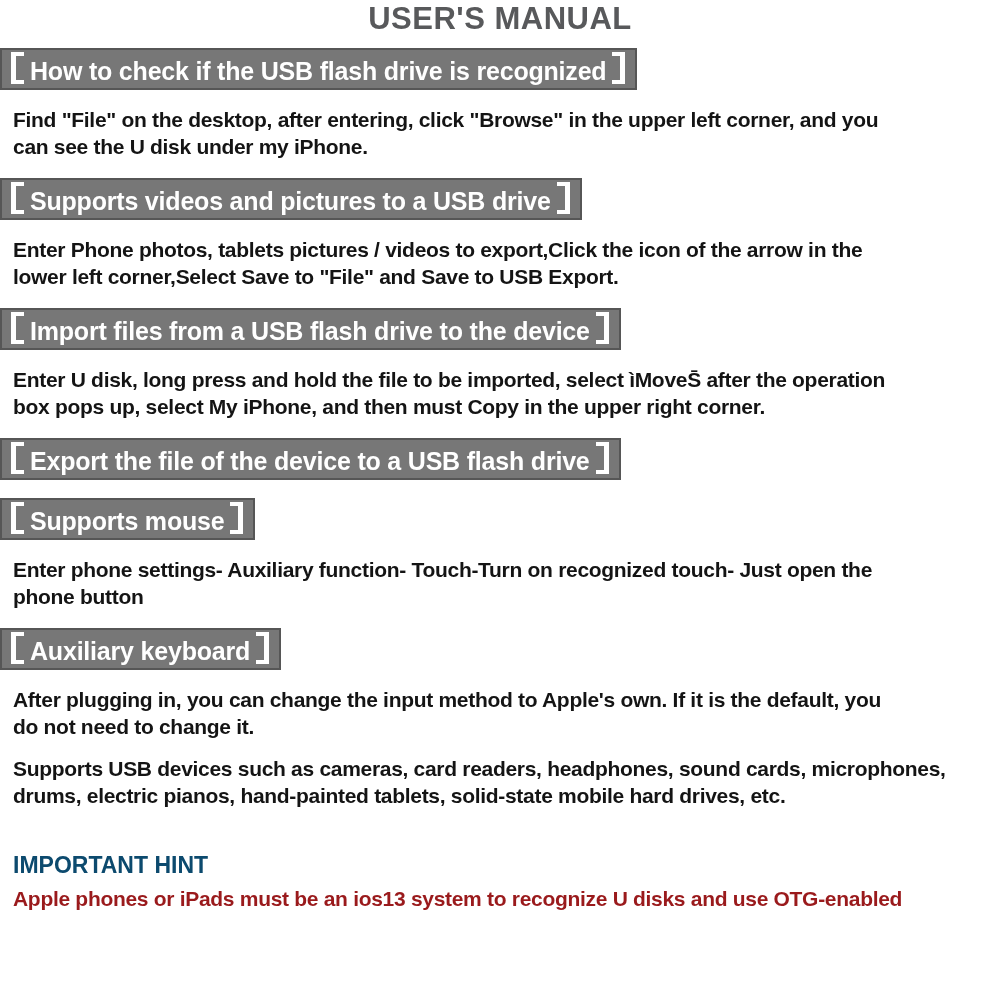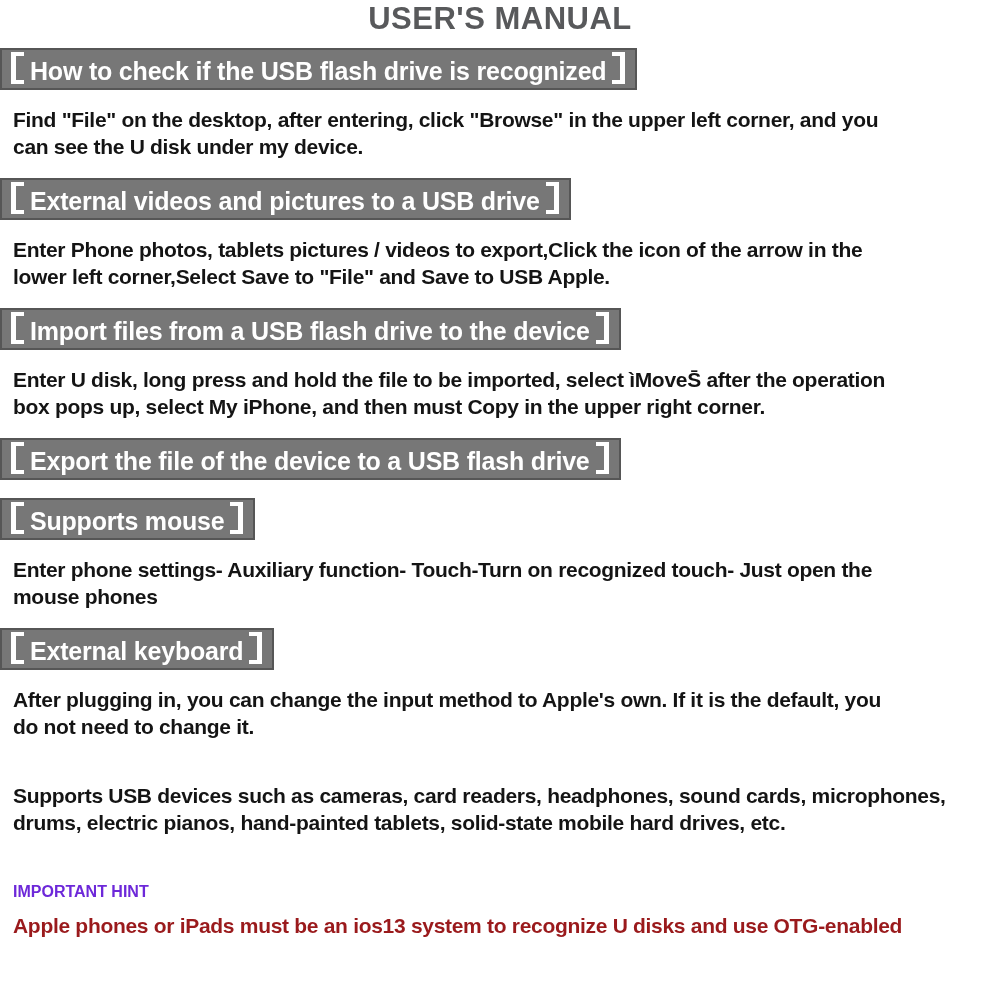--- a/index.html
+++ b/index.html
@@ -42,79 +42,79 @@
   .rb { border-right:5px solid #fff; border-top:4px solid #fff; border-bottom:4px solid #fff; margin-left:6px; }
 
   .body-para {
     margin:16px 5px 0 13px;
     color:#141414;
     font-size:21px; line-height:27px; font-weight:bold;
     letter-spacing:-0.3px;
   }
   .line { display:block; white-space:nowrap; }
 
-  .supports { margin-top:42px; }
+  .supports { margin-top:15px; }
 
   .hint-title {
     margin:44px 5px 0 13px;
-    color:#6d28d9;
-    font-size:16px; line-height:24px; font-weight:bold;
+    color:#0c4a6e;
+    font-size:23px; line-height:24px; font-weight:bold;
   }
   .hint-body {
     margin:7px 5px 0 13px;
     color:#9a1a1c;
     font-size:21px; line-height:29px; font-weight:bold;
     letter-spacing:-0.3px;
   }
 </style>
 </head>
 <body>
 
 <div class="page">
 
   <h1 class="doc-title">USER'S MANUAL</h1>
 
   <div class="section">
     <div class="section-bar"><span class="lb"></span><span>How to check if the USB flash drive is recognized</span><span class="rb"></span></div>
     <div class="body-para">
       <span class="line">Find "File" on the desktop, after entering, click "Browse" in the upper left corner, and you</span>
-      <span class="line">can see the U disk under my device.</span>
+      <span class="line">can see the U disk under my iPhone.</span>
     </div>
   </div>
 
   <div class="section">
-    <div class="section-bar"><span class="lb"></span><span>External videos and pictures to a USB drive</span><span class="rb"></span></div>
+    <div class="section-bar"><span class="lb"></span><span>Supports videos and pictures to a USB drive</span><span class="rb"></span></div>
     <div class="body-para">
       <span class="line">Enter Phone photos, tablets pictures / videos to export,Click the icon of the arrow in the</span>
-      <span class="line">lower left corner,Select Save to "File" and Save to USB Apple.</span>
+      <span class="line">lower left corner,Select Save to "File" and Save to USB Export.</span>
     </div>
   </div>
 
   <div class="section">
     <div class="section-bar"><span class="lb"></span><span>Import files from a USB flash drive to the device</span><span class="rb"></span></div>
     <div class="body-para">
       <span class="line">Enter U disk, long press and hold the file to be imported, select ìMoveS̄ after the operation</span>
       <span class="line">box pops up, select My iPhone, and then must Copy in the upper right corner.</span>
     </div>
   </div>
 
   <div class="section">
     <div class="section-bar"><span class="lb"></span><span>Export the file of the device to a USB flash drive</span><span class="rb"></span></div>
   </div>
 
   <div class="section">
     <div class="section-bar"><span class="lb"></span><span>Supports mouse</span><span class="rb"></span></div>
     <div class="body-para">
       <span class="line">Enter phone settings- Auxiliary function- Touch-Turn on recognized touch- Just open the</span>
-      <span class="line">mouse phones</span>
+      <span class="line">phone button</span>
     </div>
   </div>
 
   <div class="section">
-    <div class="section-bar"><span class="lb"></span><span>External keyboard</span><span class="rb"></span></div>
+    <div class="section-bar"><span class="lb"></span><span>Auxiliary keyboard</span><span class="rb"></span></div>
     <div class="body-para">
       <span class="line">After plugging in, you can change the input method to Apple's own. If it is the default, you</span>
       <span class="line">do not need to change it.</span>
     </div>
   </div>
 
   <div class="body-para supports">
     <span class="line">Supports USB devices such as cameras, card readers, headphones, sound cards, microphones,</span>
     <span class="line">drums, electric pianos, hand-painted tablets, solid-state mobile hard drives, etc.</span>
   </div>

